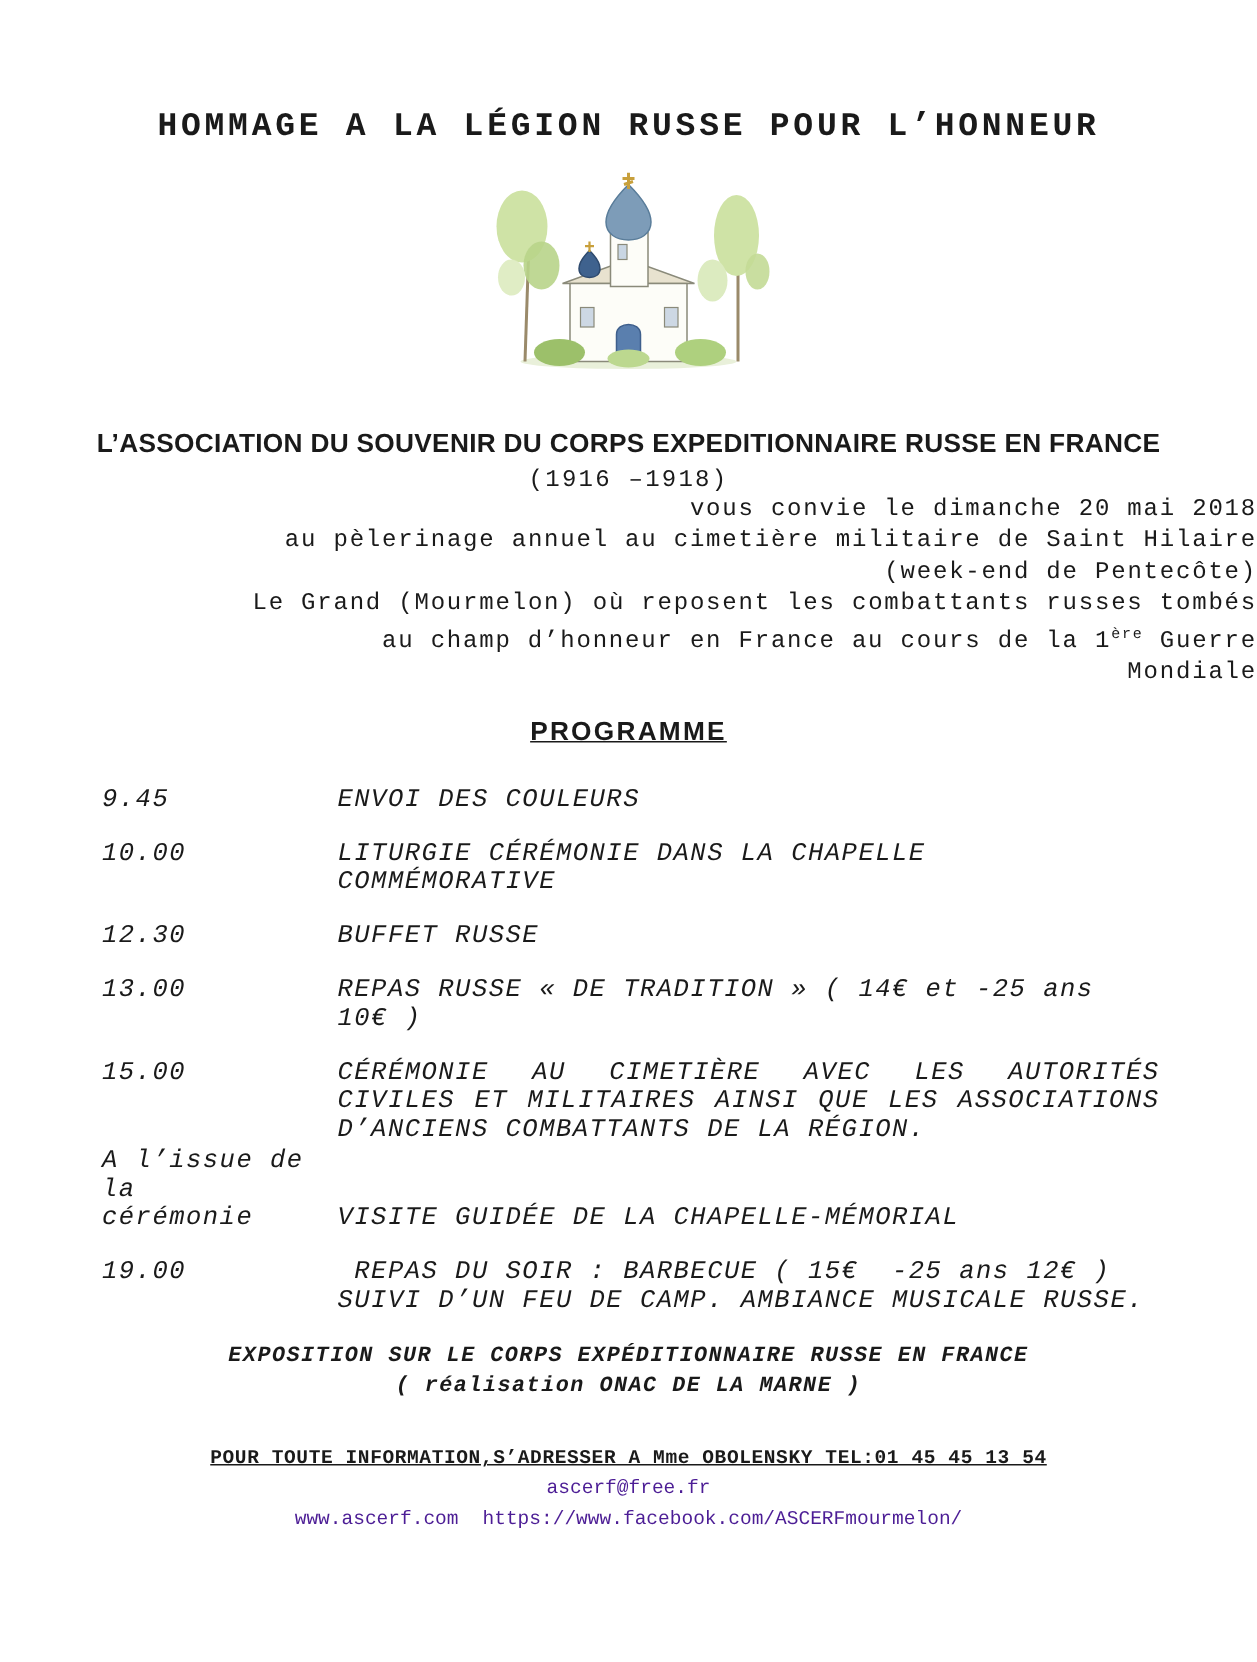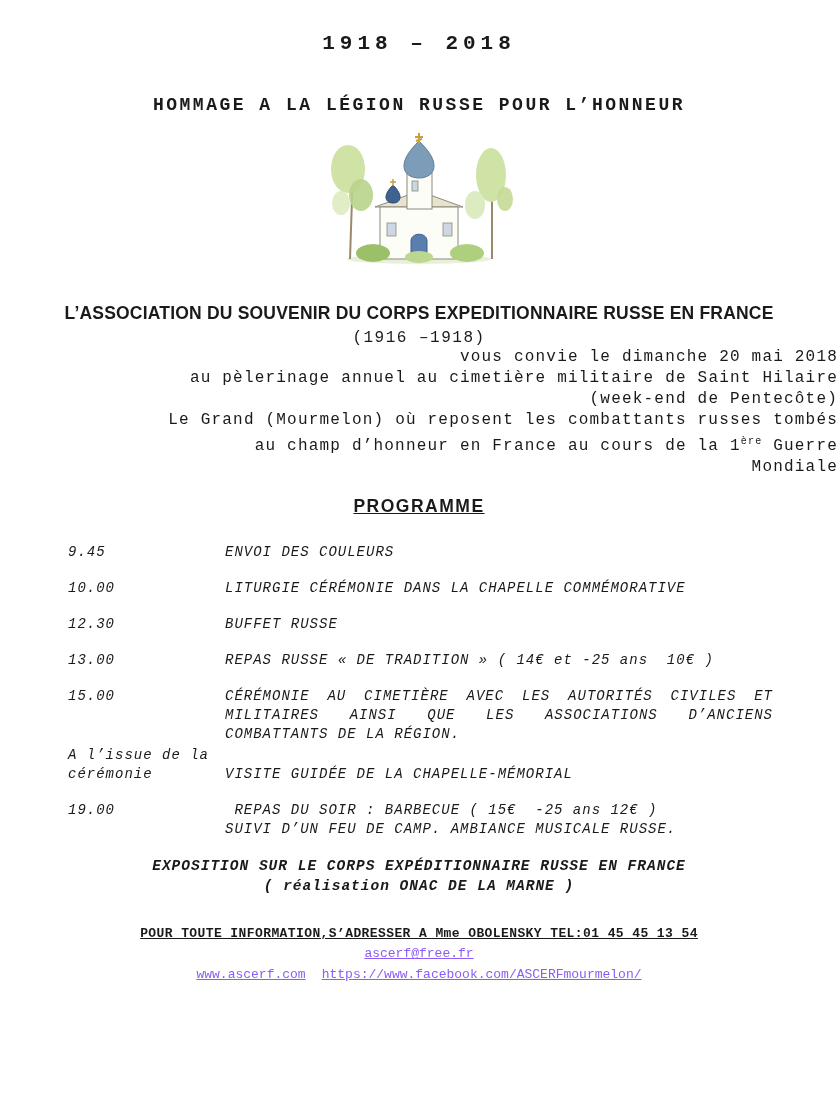--- a/index.html
+++ b/index.html
@@ -14,21 +14,21 @@
     padding-top:32px;
   }
   .years{
     text-align:center;
     font-size:21px;font-weight:bold;
     letter-spacing:5px;
   }
   .main-title{
     margin-top:40px;
     text-align:center;
-    font-size:18px;font-weight:bold;
+    font-size:22px;font-weight:bold;
     letter-spacing:2.5px;
   }
   .illustration{
     margin-top:18px;
     text-align:center;
     height:134px;
   }
   .assoc{margin-top:36px;text-align:center;}
   .assoc-name{
     font-family:"Liberation Sans","DejaVu Sans",sans-serif;
@@ -54,21 +54,21 @@
   .prog-heading span{
     font-family:"Liberation Sans","DejaVu Sans",sans-serif;
     font-size:17.5px;font-weight:bold;
     letter-spacing:1.5px;
     text-decoration:underline;
   }
   .prog{
     margin-top:26px;
     padding:0 65px 0 68px;
     font-style:italic;
-    font-size:14px;
+    font-size:17px;
     letter-spacing:1px;
   }
   .prow{
     display:flex;
     align-items:flex-start;
     margin-bottom:17px;
     line-height:19px;
   }
   .prow.bottom-align{align-items:flex-end;}
   .prow.tight{margin-bottom:2px;}
@@ -98,32 +98,30 @@
     text-align:center;
     font-size:13px;
     line-height:20px;
   }
   .footer-info{
     font-weight:bold;
     text-decoration:underline;
     letter-spacing:0.4px;
   }
   a.doc-link{
-    color:#8b5cf6;
-    text-decoration:underline;
+    color:#4c1d95;
     cursor:pointer;
   }
   .links-row{display:flex;justify-content:center;gap:16px;margin-top:1px;}
 </style>
 </head>
 <body>
 
 <div class="page">
 
-  <div class="years">1918 – 2018</div>
 
   <div class="main-title">HOMMAGE A LA LÉGION RUSSE POUR L’HONNEUR</div>
 
   <div class="illustration">
     <svg width="192" height="132" viewBox="0 0 192 132">
 
       <ellipse cx="96" cy="126" rx="72" ry="5" fill="#e9f0da"></ellipse>
 
       <path d="M27 126 L30 36" stroke="#9a8a6a" stroke-width="2" fill="none"></path>
       <ellipse cx="25" cy="36" rx="17" ry="24" fill="#cfe3a6"></ellipse>

